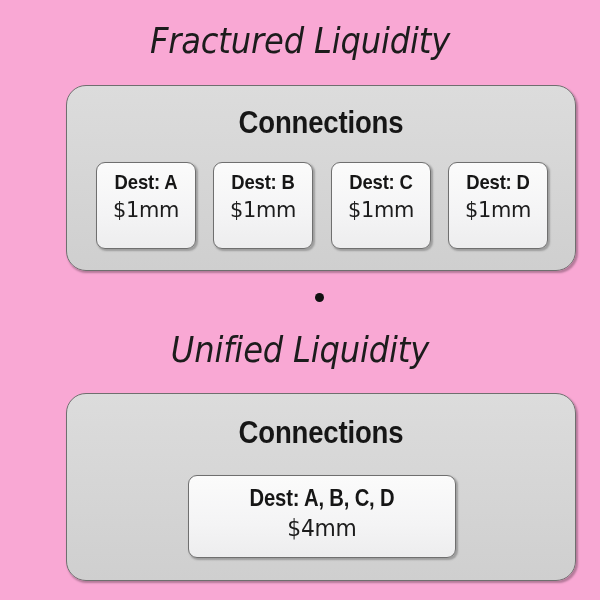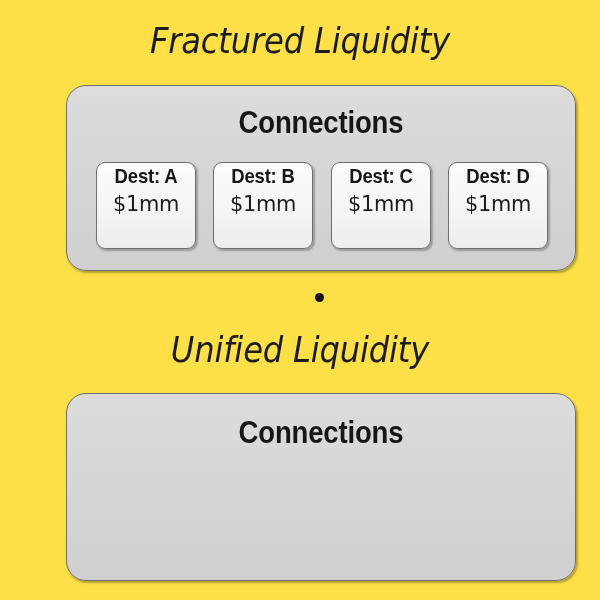--- a/index.html
+++ b/index.html
@@ -13,21 +13,21 @@
     background: #ffffff;
     font-family: "Liberation Sans", "DejaVu Sans", sans-serif;
     overflow: hidden;
     -webkit-font-smoothing: antialiased;
   }
 
   #canvas {
     position: relative;
     width: 600px;
     height: 600px;
-    background: #fde047;
+    background: #f9a8d4;
   }
 
   
   .section-title {
     position: absolute;
     left: 0;
     width: 600px;
     text-align: center;
     font-style: italic;
     font-weight: 300;
@@ -93,21 +93,21 @@
     display: flex;
     justify-content: space-between;
   }
   .card {
     background: linear-gradient(180deg, #fbfbfb 0%, #f4f4f5 60%, #ededee 100%);
     border: 1.6px solid #6f6f6f;
     border-radius: 9px;
     box-shadow: 1.3px 1.8px 1.8px rgba(0,0,0,0.25);
     box-sizing: border-box;
     text-align: center;
-    padding-top: 0;
+    padding-top: 6px;
   }
   .card-small {
     width: 100px;
     height: 87px;
   }
   .card-dest {
     font-weight: bold;
     font-size: 21px;
     line-height: 26px;
     color: #161616;
@@ -195,15 +195,19 @@
   </div>
 
   <div id="separator-dot"></div>
 
   <div class="section-title" id="title-unified">Unified Liquidity</div>
 
   <div class="panel" id="panel-unified">
 
     <div class="panel-heading" id="heading-unified">Connections</div>
 
+    <div class="card" id="card-unified">
+      <div class="card-dest">Dest: A, B, C, D</div>
+      <div class="card-amount">$4mm</div>
+    </div>
   </div>
 
 </div>
 
 </body></html>

